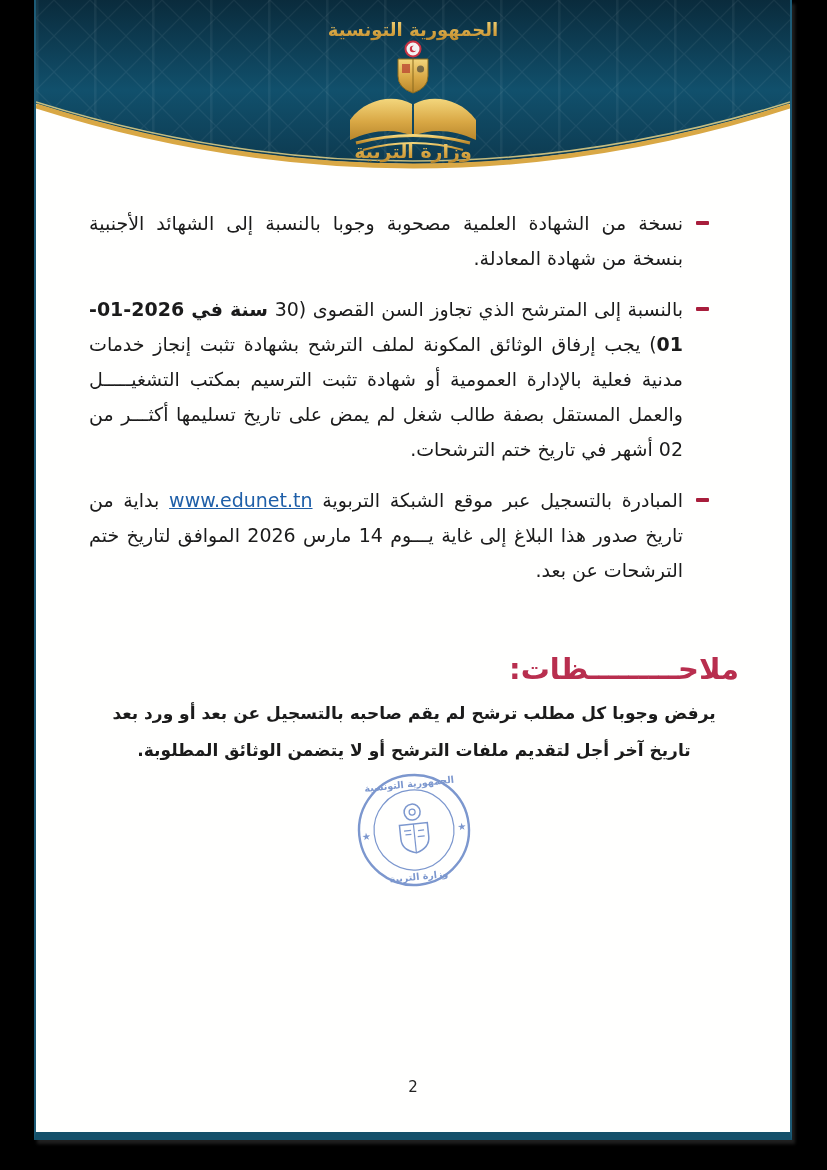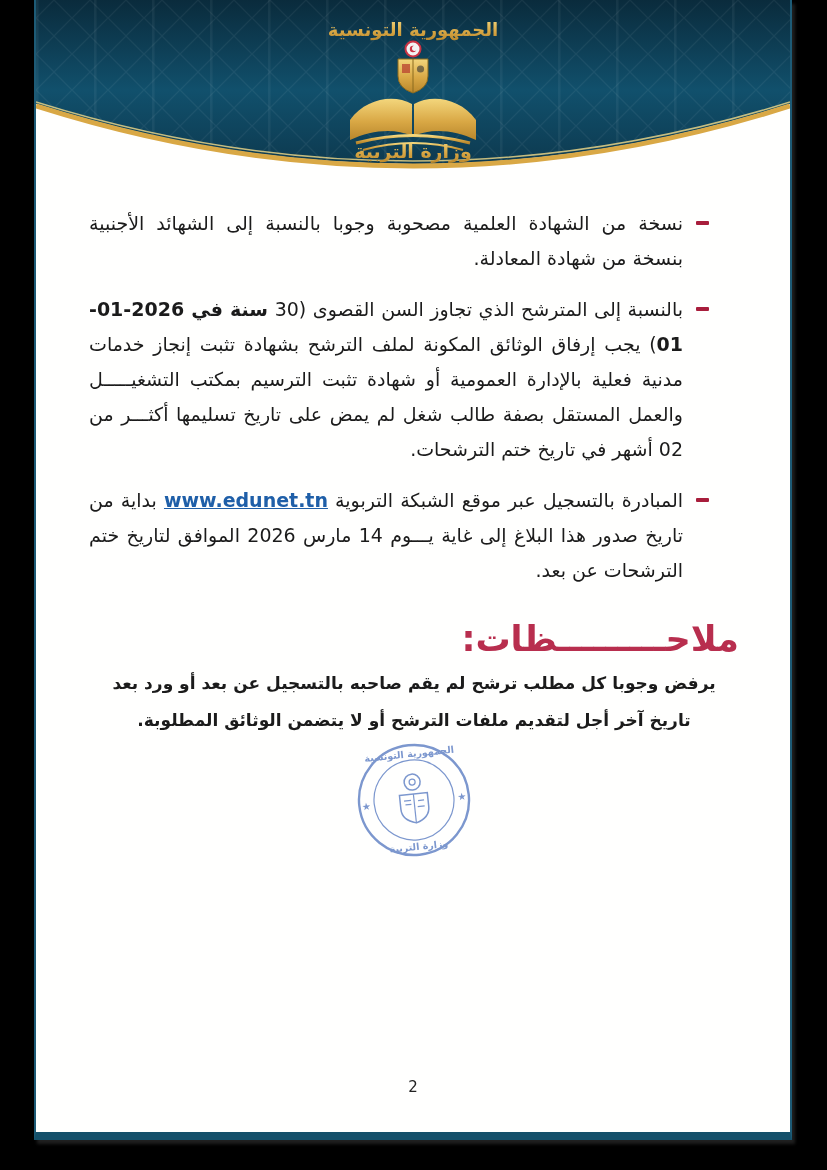--- a/index.html
+++ b/index.html
@@ -34,25 +34,25 @@
     margin-bottom:16px;
     text-align:justify;
   }
   .dash{
     position:absolute;right:30px;top:15px;
     width:13px;height:4px;border-radius:1px;
     background:var(--bullet-red,#a81e3c);
   }
   .btxt{display:block;}
   .b{font-weight:bold;}
-  .lnk{color:var(--link-blue,#1f5fa8);font-weight:bold;text-decoration:underline;cursor:pointer;}
+  .lnk{color:var(--link-blue,#1f5fa8);font-weight:normal;text-decoration:underline;cursor:pointer;}
   .intro{margin:24px 0 28px;text-align:right;}
   .notes-h{
-    margin:34px 0 8px;text-align:right;
-    font-size:35px;font-weight:bold;
+    margin:64px 0 8px;text-align:right;
+    font-size:29px;font-weight:bold;
     color:var(--heading-pink,#b82e4e);
   }
   .notes-t{
     margin:0;font-weight:bold;font-size:17px;line-height:37px;
     text-align:center;
   }
   .stamp-wrap{text-align:center;margin-top:2px;}
   .stamp{color:var(--stamp-blue,#6e8cc9);opacity:.9;}
   .pagenum{
     position:absolute;bottom:36px;left:0;width:100%;

